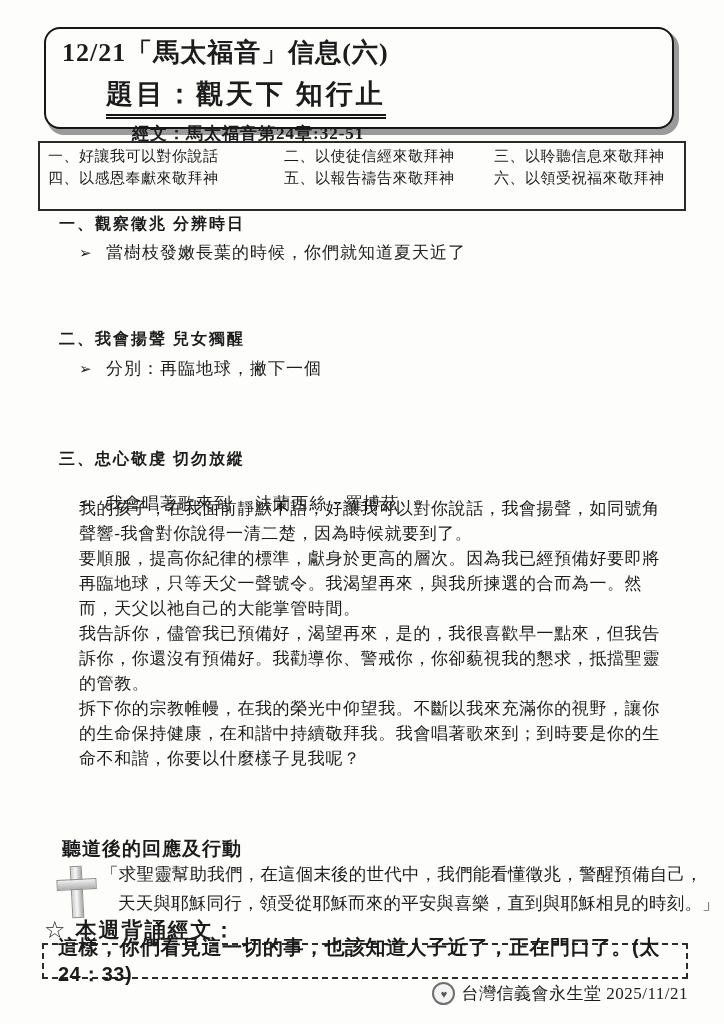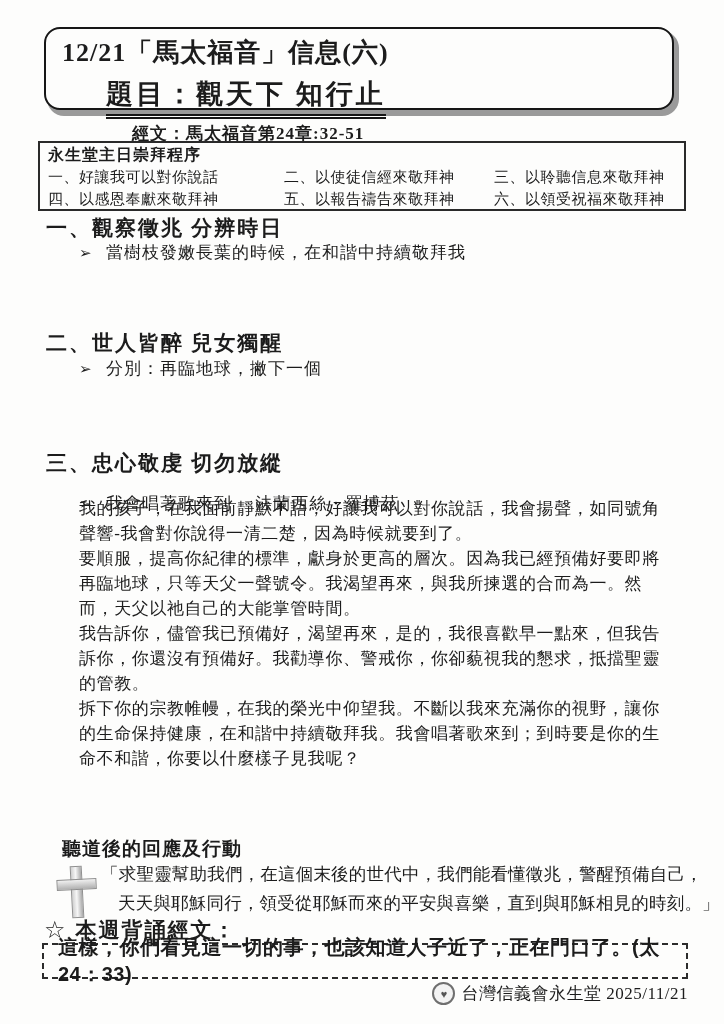--- a/index.html
+++ b/index.html
@@ -10,21 +10,21 @@
     margin:0 auto;
     background:#fdfdfc;
     overflow:hidden;
     color:#1c1c1c;
     font-family:"Liberation Serif","DejaVu Serif",serif;
   }
   .prelines { white-space:pre-line; }
 
   
   .header-box {
-    position:absolute; left:44px; top:27px; width:630px; height:83px;
+    position:absolute; left:44px; top:27px; width:630px; height:102px;
     border:2px solid #161616; border-radius:16px;
     background:#fdfdfc;
     box-shadow:4px 5px 0 1px #9a9a9a;
     padding:6px 14px 0 16px;
   }
   .h-line1 { font-size:26px; font-weight:bold; letter-spacing:1px; }
   .h-title {
     margin:6px 0 0 44px;
     display:inline-block;
     font-size:27px; font-weight:bold; letter-spacing:3px;
@@ -41,22 +41,22 @@
   }
   .p-title { font-size:16px; font-weight:bold; letter-spacing:1px; }
   .p-grid {
     display:grid;
     grid-template-columns:236px 210px auto;
     font-size:15px; line-height:22px; letter-spacing:0.5px;
   }
 
   
   .sec-heading {
-    position:absolute; left:46px;
-    font-size:21px; font-weight:bold; letter-spacing:2px;
+    position:absolute; left:59px;
+    font-size:16px; font-weight:bold; letter-spacing:2px;
   }
   .bullet-line { position:absolute; left:79px; font-size:17px; letter-spacing:1px; }
   .bullet-arrow { display:inline-block; width:27px; font-size:15px; }
 
   .body-text {
     position:absolute; left:79px; top:496px; width:590px;
     font-size:17px; line-height:25px; letter-spacing:0.6px;
   }
 
   
@@ -114,37 +114,36 @@
 
 <div class="page">
 
   <div class="header-box">
     <div class="h-line1">12/21「馬太福音」信息(六)</div>
     <div class="h-title">題目：觀天下 知行止</div>
     <div class="h-scripture">經文：馬太福音第24章:32-51</div>
   </div>
 
   <div class="program-box">
-    <div class="p-title">永生堂主日崇拜程序</div>
     <div class="p-grid">
       <span>一、好讓我可以對你說話</span>
       <span>二、以使徒信經來敬拜神</span>
       <span>三、以聆聽信息來敬拜神</span>
       <span>四、以感恩奉獻來敬拜神</span>
       <span>五、以報告禱告來敬拜神</span>
       <span>六、以領受祝福來敬拜神</span>
     </div>
   </div>
 
   <div class="sec-heading" style="top:214px;">一、觀察徵兆 分辨時日</div>
   <div class="bullet-line" style="top:241px;">
-    <span class="bullet-arrow">➢</span><span>當樹枝發嫩長葉的時候，在和諧中持續敬拜我</span>
+    <span class="bullet-arrow">➢</span><span>當樹枝發嫩長葉的時候，你們就知道夏天近了</span>
   </div>
 
-  <div class="sec-heading" style="top:329px;">二、世人皆醉 兒女獨醒</div>
+  <div class="sec-heading" style="top:329px;">二、我會揚聲 兒女獨醒</div>
   <div class="bullet-line" style="top:357px;">
     <span class="bullet-arrow">➢</span><span>分別：再臨地球，撇下一個</span>
   </div>
 
   <div class="sec-heading" style="top:449px;">三、忠心敬虔 切勿放縱</div>
   <div class="bullet-line" style="top:492px;">
     <span class="bullet-arrow">➢</span><span>我會唱著歌來到　 法蘭西絲・羅博茲</span>
   </div>
   <div class="body-text prelines">我的孩子，在我面前靜默不語，好讓我可以對你說話，我會揚聲，如同號角
 聲響-我會對你說得一清二楚，因為時候就要到了。

